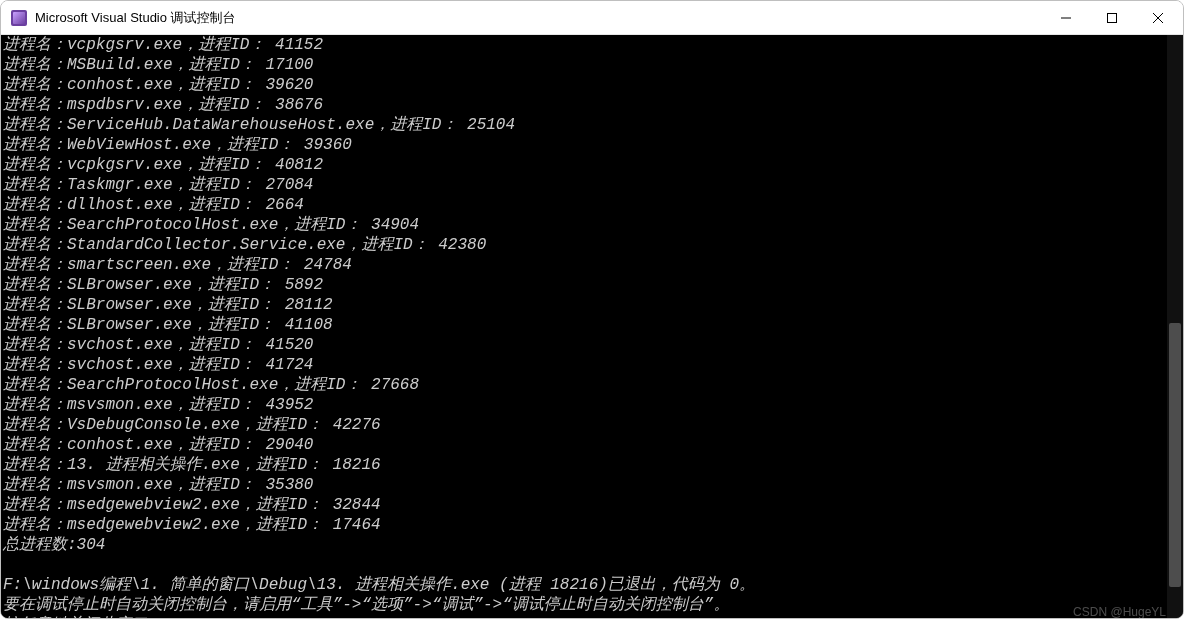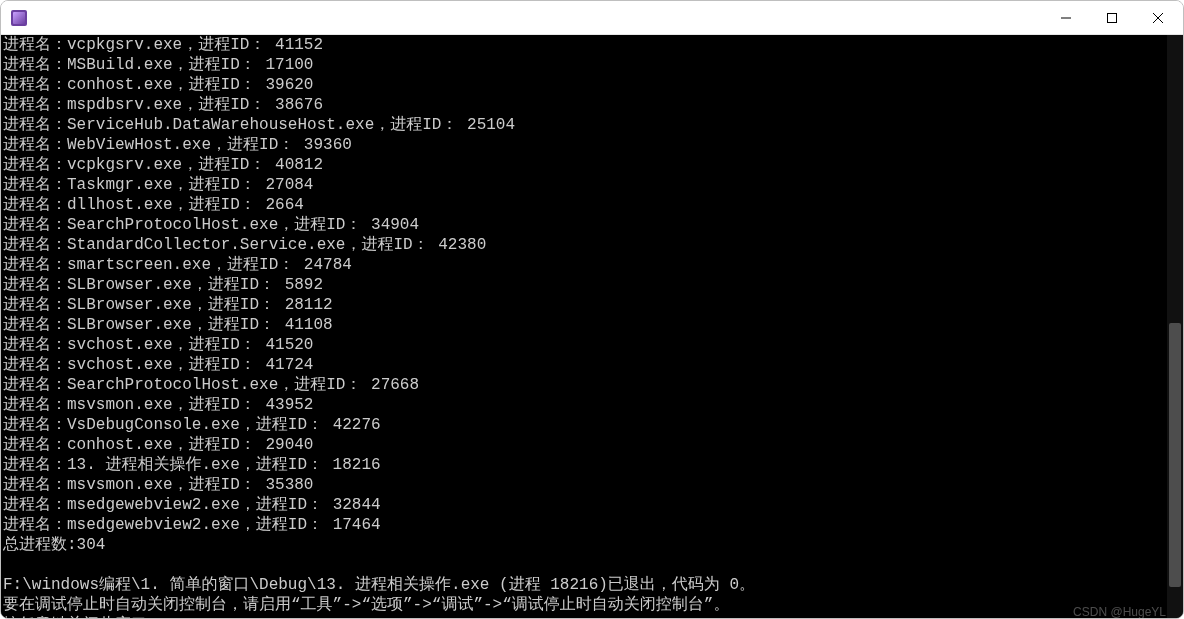--- a/index.html
+++ b/index.html
@@ -7,31 +7,32 @@
   .window { width: 1184px; height: 619px; display: flex; flex-direction: column; border: 1px solid #bfbfbf; border-radius: 8px; overflow: hidden; background: #fff; }
   .titlebar { height: 34px; display: flex; align-items: center; padding: 0 2px 0 10px; background: #fff; border-bottom: 1px solid #e5e5e5; }
   .app-icon { width: 16px; height: 16px; background: #6b3fa0; border-radius: 2px; position: relative; margin-right: 8px; }
   .app-icon::after { content: ""; position: absolute; inset: 2px; background: linear-gradient(135deg,#c9a0ff 0%, #6b3fa0 100%); border-radius: 1px; }
   .title-text { font-size: 13px; color: #000; flex: 0 0 auto; }
   .spacer { flex: 1; }
   .winbtn { width: 46px; height: 34px; display: flex; align-items: center; justify-content: center; color: #000; }
   .winbtn svg { width: 10px; height: 10px; stroke: #000; stroke-width: 1; fill: none; }
   .console-wrap { flex: 1; display: flex; background: #000; }
   .console { flex: 1; background: #000; color: #ccc; font-family: "NSimSun","SimSun","Consolas","Courier New",monospace; font-size: 16px; line-height: 20px; white-space: pre; padding: 0 0 0 2px; letter-spacing: 0; }
-  .line { height: 20px; }
+  .line { height: 20px; font-style: italic; }
   .scrollbar { width: 16px; background: #111; position: relative; }
   .scroll-thumb { position: absolute; left: 2px; right: 2px; background: #4d4d4d; border-radius: 2px; }
   .watermark { position: absolute; right: 18px; bottom: 0; font-size: 12px; color: rgba(200,200,200,0.38); pointer-events: none; font-family: "Segoe UI", sans-serif; }
 </style>
 </head>
 <body>
 
 <div class="window">
   <div class="titlebar">
     <div class="app-icon"></div>
+    <div class="title-text">Microsoft Visual Studio 调试控制台</div>
     <div class="spacer"></div>
     <div class="winbtn">
       <svg viewBox="0 0 10 10">
           <line x1="0" y1="5" x2="10" y2="5"></line>
         </svg>
     </div>
     <div class="winbtn">
       <svg viewBox="0 0 10 10">
           <rect x="0.5" y="0.5" width="9" height="9"></rect>
         </svg>

